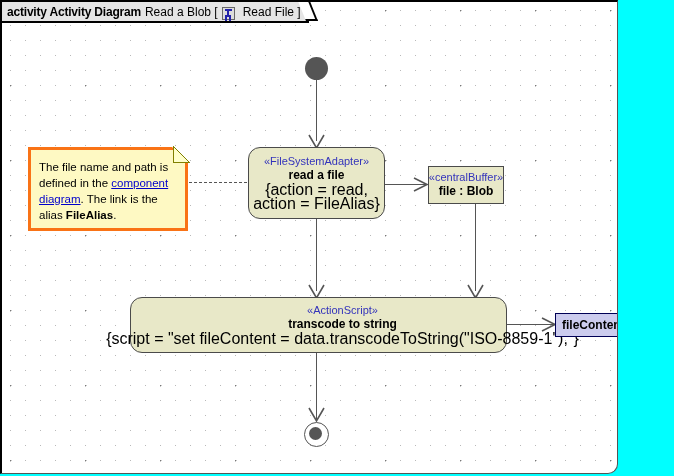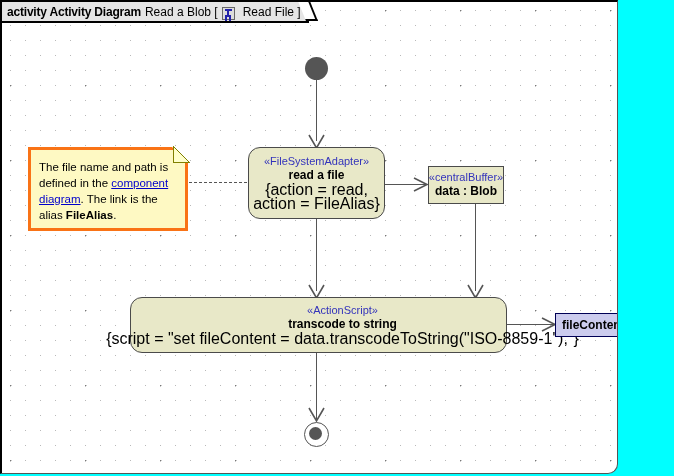--- a/index.html
+++ b/index.html
@@ -377,21 +377,21 @@
 
   <div id="node-read-file" class="action-node">
     <div class="stereotype">«FileSystemAdapter»</div>
     <div class="nodename">read a file</div>
     <div class="nodebody">{action = read,</div>
     <div class="nodebody">action = FileAlias}</div>
   </div>
 
   <div id="node-buffer">
     <div class="stereotype">«centralBuffer»</div>
-    <div class="nodename">data : Blob</div>
+    <div class="nodename">file : Blob</div>
   </div>
 
   <div id="node-transcode" class="action-node">
     <div class="stereotype">«ActionScript»</div>
     <div class="nodename">transcode to string</div>
     <div class="nodebody">{script = "set fileContent = data.transcodeToString("ISO-8859-1");"}</div>
   </div>
 
   <div id="node-filecontent">
     <div class="nodename">fileContent : String</div>

